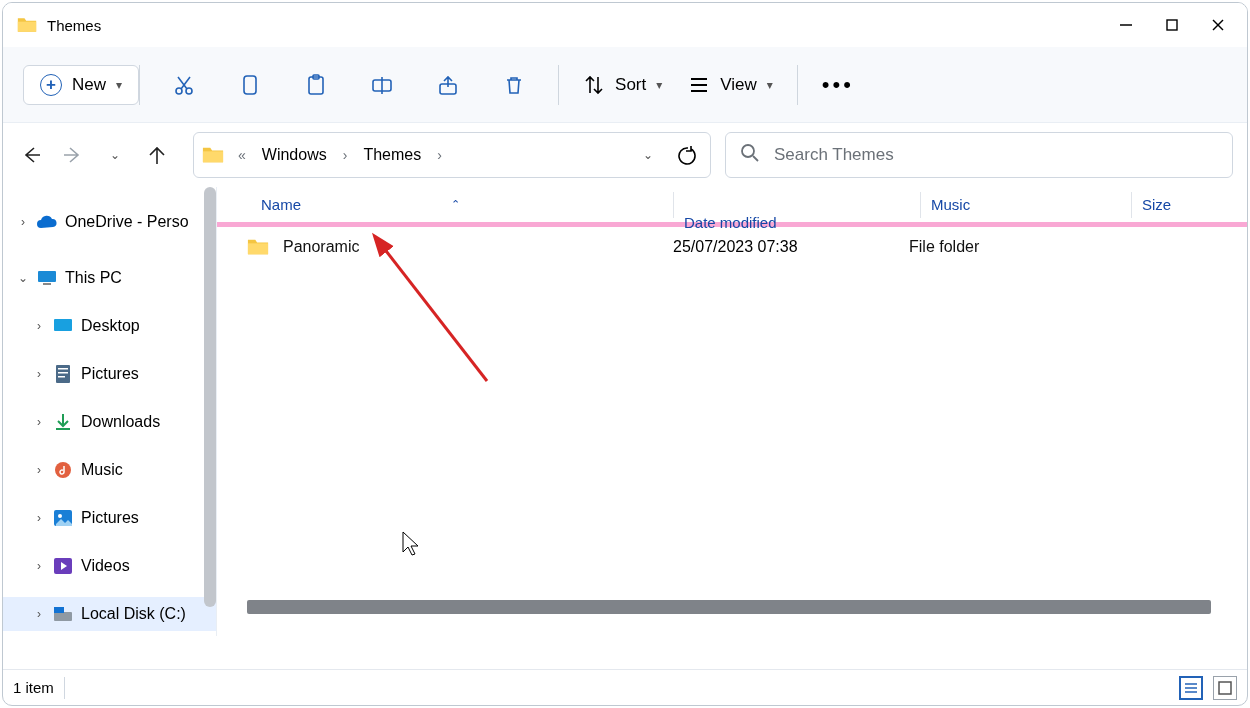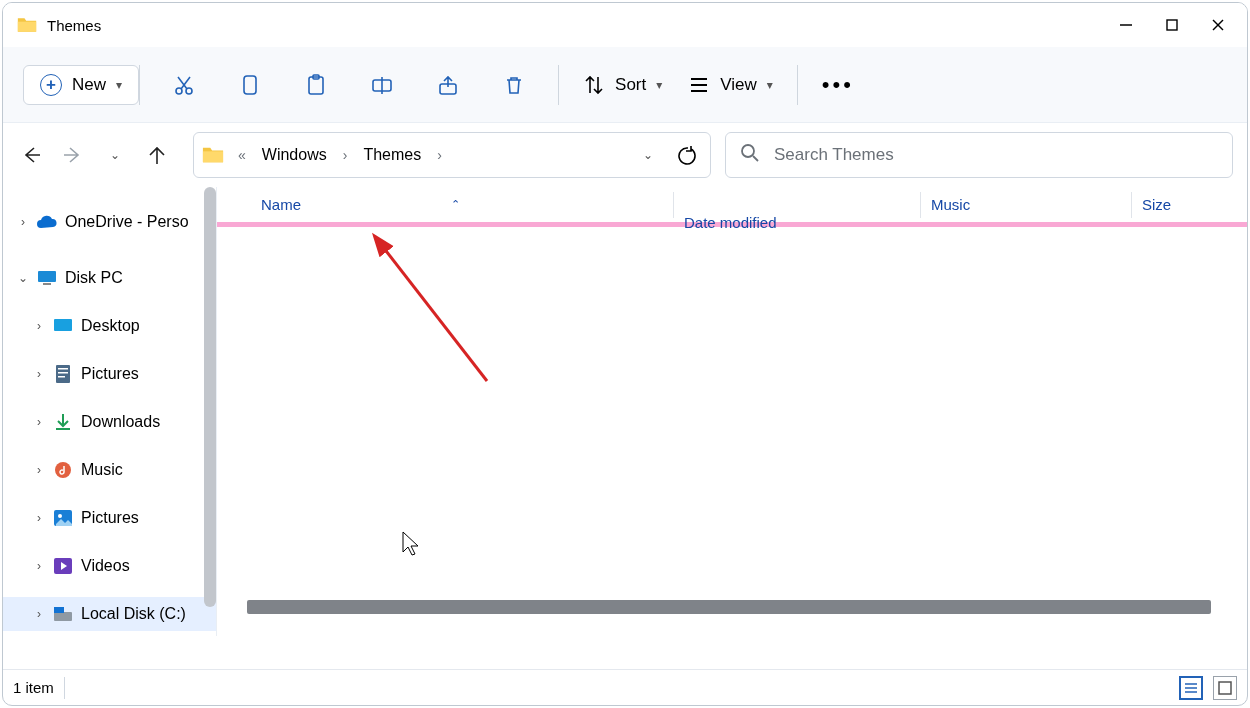--- a/index.html
+++ b/index.html
@@ -242,21 +242,21 @@
       </div>
 
       <div class="tree-item" style="margin-top:22px">
         <span class="tree-chev">⌄</span>
         <span class="tree-ico">
             <svg width="20" height="16" viewBox="0 0 20 16">
               <rect x="1" y="1" width="18" height="11" rx="1" fill="#1b8ad6"></rect>
               <rect x="6" y="13" width="8" height="2" fill="#888"></rect>
             </svg>
           </span>
-        <span>Disk PC</span>
+        <span>This PC</span>
       </div>
 
       <div class="tree-item l2">
         <span class="tree-chev">›</span>
         <span class="tree-ico">
             <svg width="20" height="16">
               <rect x="1" y="1" width="18" height="12" rx="1" fill="#18a0e0"></rect>
             </svg>
           </span>
         <span>Desktop</span>
@@ -332,20 +332,32 @@
           <span class="sort-caret">⌃</span>
         </div>
         <div class="col-div"></div>
         <div class="col-date"><span>Date modified</span></div>
         <div class="col-div"></div>
         <div class="col-type"><span>Music</span></div>
         <div class="col-div"></div>
         <div class="col-size"><span>Size</span></div>
       </div>
 
+      <div class="row">
+        <div class="c-name">
+          <svg class="folder-ico folder-svg" viewBox="0 0 24 24">
+              <polygon points="1,4 9,4 11,7 23,7 23,20 1,20"></polygon>
+              <rect x="1" y="8" width="22" height="12"></rect>
+            </svg>
+          <span>Panoramic</span>
+        </div>
+        <div class="c-date"><span>25/07/2023 07:38</span></div>
+        <div class="c-type"><span>File folder</span></div>
+        <div class="c-size"><span></span></div>
+      </div>
 
       <svg class="arrow-annot" style="left:150px; top:44px;" width="130" height="160">
         <defs>
             <marker id="ah" markerWidth="10" markerHeight="10" refX="2" refY="3" orient="auto">
               <path d="M0,0 L0,6 L8,3 z" fill="#d62424"></path>
             </marker>
           </defs>
         <line x1="120" y1="150" x2="16" y2="16" stroke="#d62424" stroke-width="3" marker-end="url(#ah)"></line>
       </svg>
 

